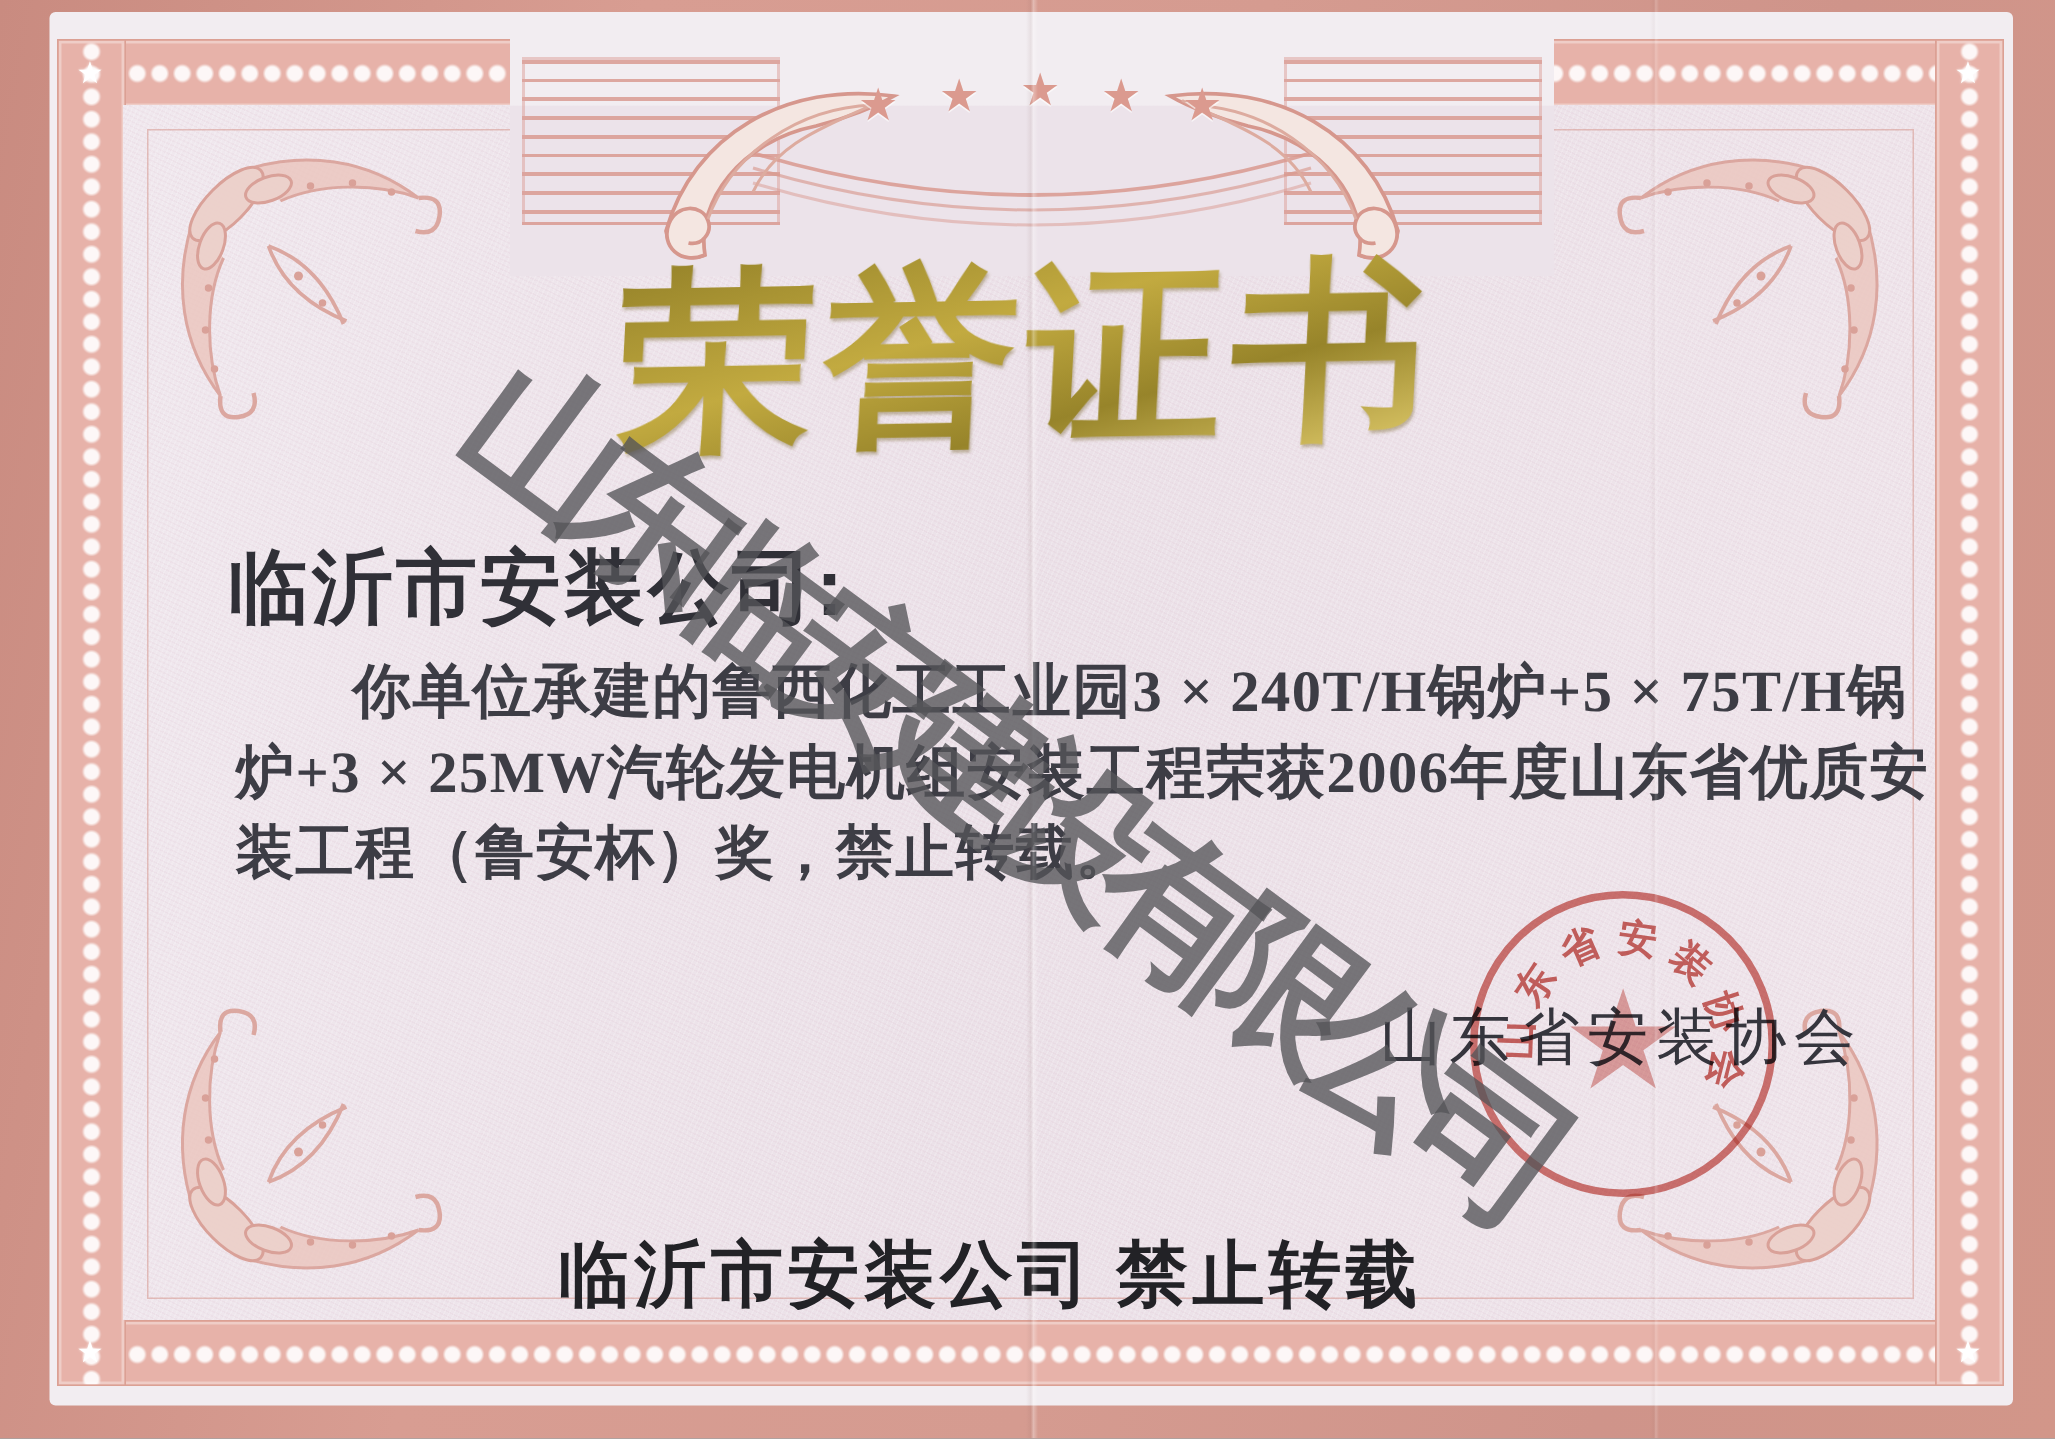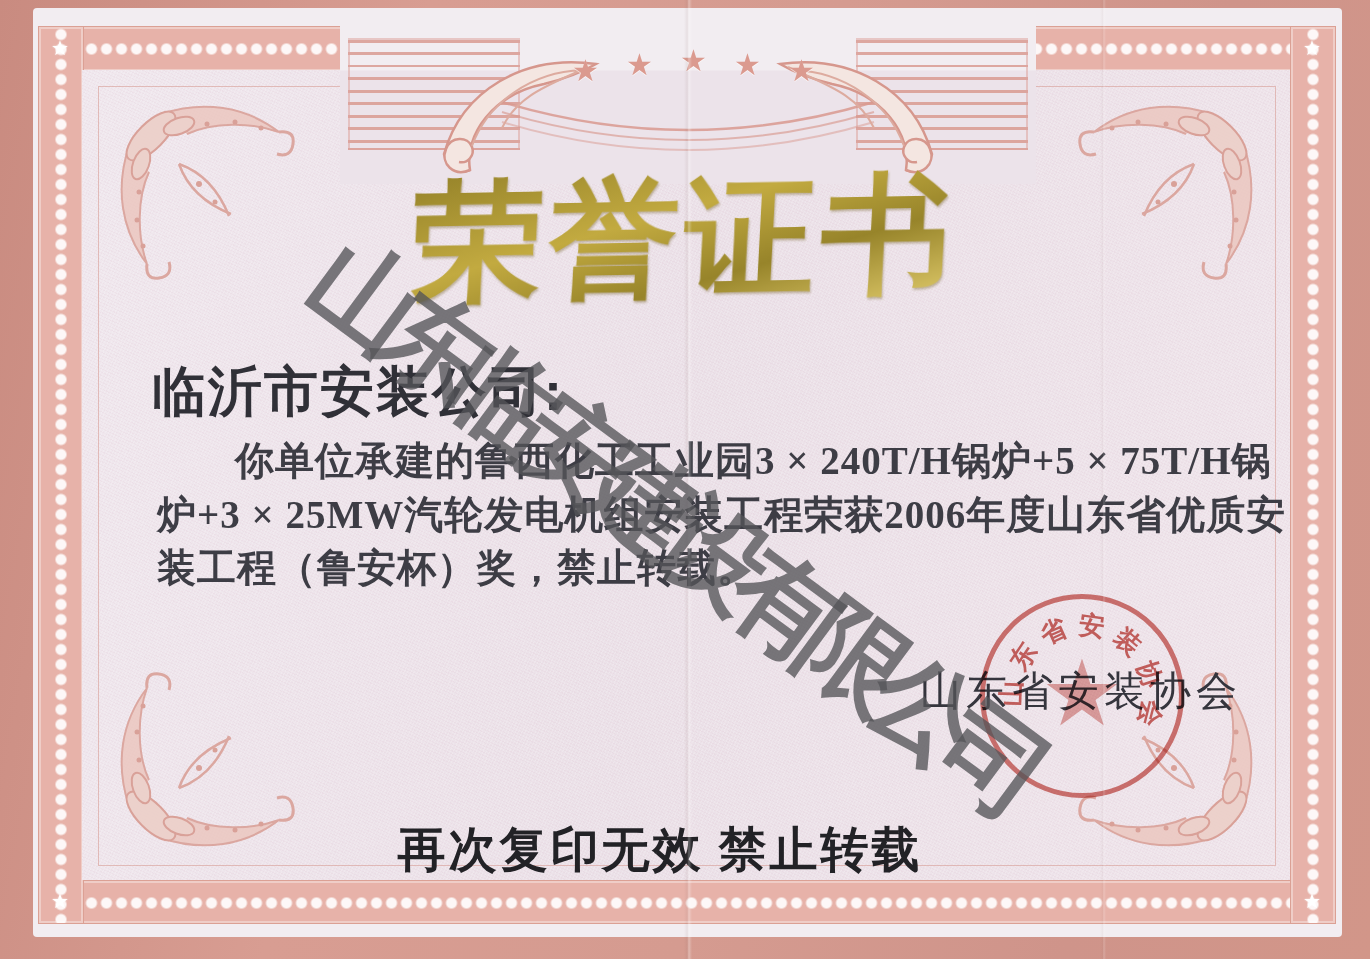--- a/index.html
+++ b/index.html
@@ -303,20 +303,20 @@
       <span>东</span>
       <span>省</span>
       <span>安</span>
       <span>装</span>
       <span>协</span>
       <span>会</span>
     </div>
     <div class="seal-star">★</div>
   </div>
 
-  <div class="notice">再次复印无效 禁止转载</div>
+  <div class="notice">临沂市安装公司 禁止转载</div>
 
   <div class="crease-v crease-main"></div>
   <div class="crease-v crease-soft"></div>
 
   <div class="watermark">山东临安建设有限公司</div>
 
 </div>
 
 </body></html>

